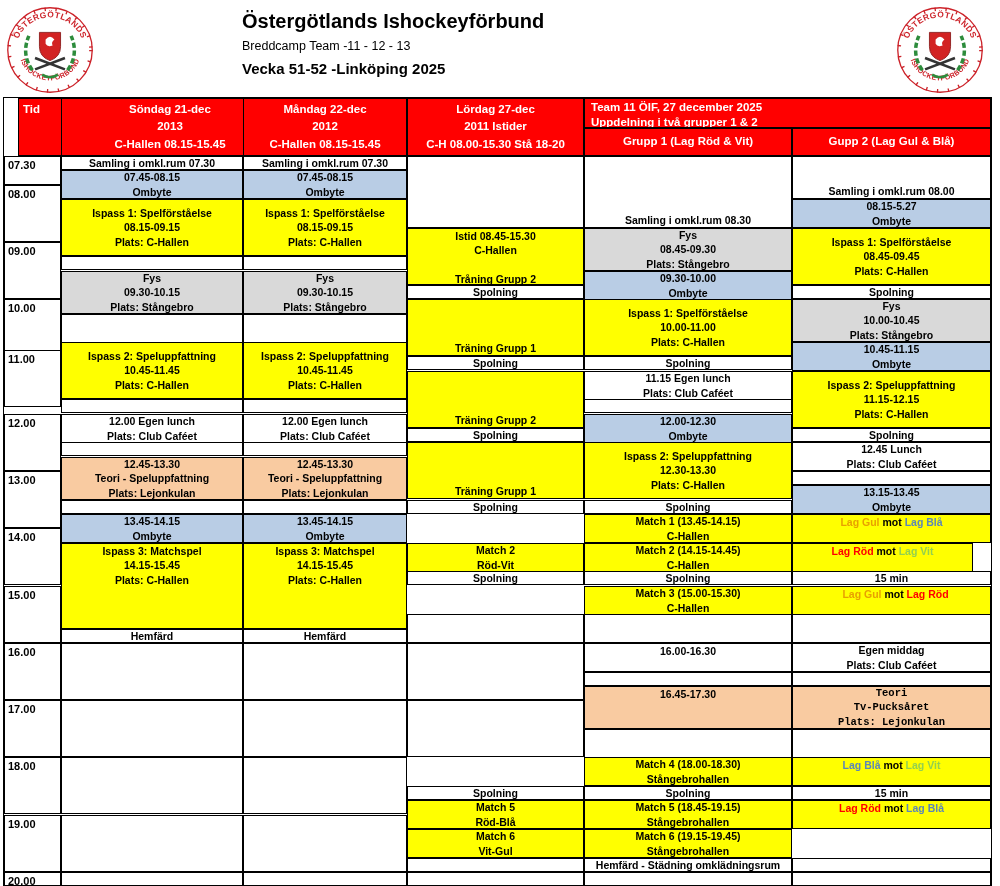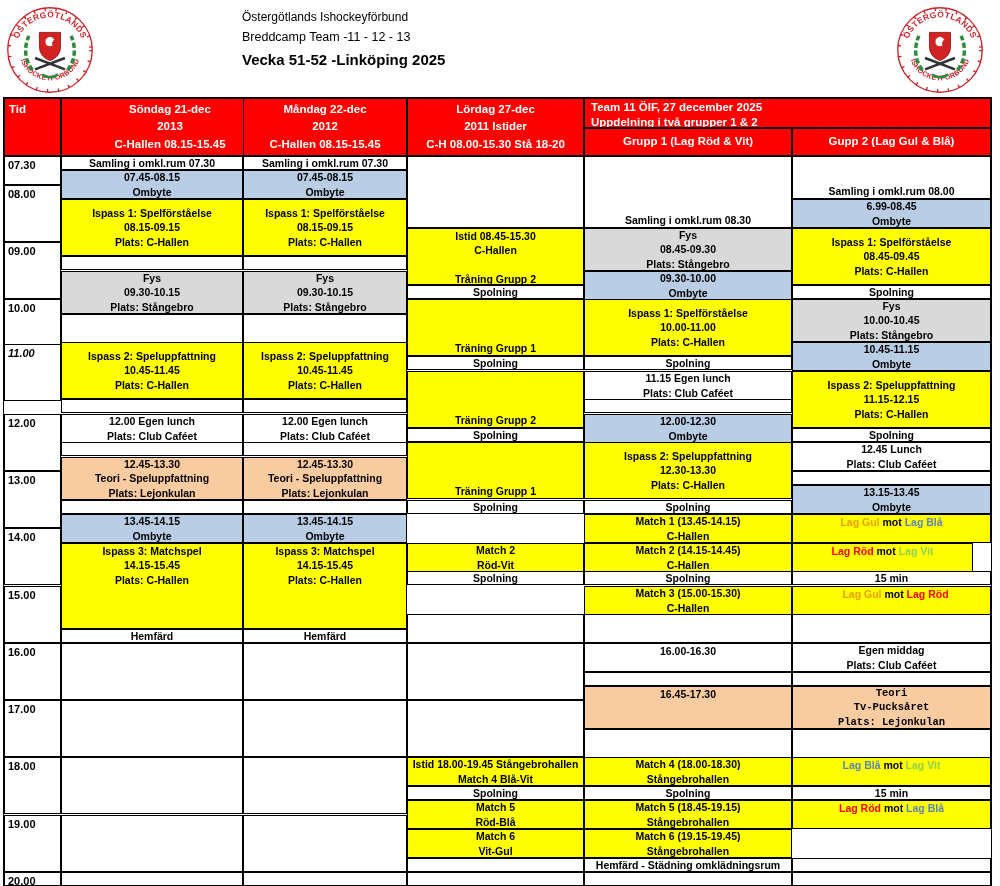--- a/index.html
+++ b/index.html
@@ -1,31 +1,31 @@
 <!DOCTYPE html>
 <html><head>
 <meta charset="utf-8">
 <style>
   html,body{margin:0;padding:0;background:#fff;font-family:"Liberation Sans",sans-serif;}
   #page{position:relative;width:1000px;height:886px;background:#fff;overflow:hidden;}
   .titles{position:absolute;left:242px;top:10px;color:#000;}
-  .t1{font-size:12px;font-weight:normal;}
+  .t1{font-size:20px;font-weight:bold;}
   .t2{font-size:12.5px;margin-top:6px;}
   .t3{font-size:15px;font-weight:bold;margin-top:7px;}
   .logo{position:absolute;top:6px;width:88px;height:88px;}
   #logo-left{left:6px;} #logo-right{left:896px;}
   #schedule{position:absolute;left:3px;top:97px;width:987px;height:789px;border:1px solid #000;box-sizing:content-box;}
   .cell{position:absolute;box-sizing:border-box;border:1px solid #000;display:flex;flex-direction:column;
         justify-content:center;align-items:center;text-align:center;font-weight:bold;font-size:10.5px;color:#000;overflow:hidden;}
   .line{line-height:14.32px;min-height:14.32px;white-space:nowrap;}
   .hdr{color:#fff;font-size:11.5px;}
   .hdr .line{line-height:17.5px;min-height:17.5px;}
   .team-hdr{justify-content:flex-start;align-items:flex-start;text-align:left;padding:1px 0 0 6px;}
   .team-hdr .line{line-height:14.5px;min-height:14.5px;}
-  .tid-hdr{justify-content:flex-start;align-items:flex-start;text-align:left;padding:2px 4px 0 4px;}
+  .tid-hdr{justify-content:flex-start;align-items:flex-start;text-align:left;padding:2px 4px 0 4px;margin-left:14px;}
   .tid-cell{justify-content:flex-start;align-items:flex-start;text-align:left;padding:1px 0 0 3px;font-size:11px;}
   .va-top{justify-content:flex-start;}
   .va-bottom{justify-content:flex-end;}
 </style>
 </head>
 <body>
 
 <div id="page">
 
   <svg id="logo-left" class="logo" viewBox="0 0 100 100">
@@ -110,21 +110,21 @@
       </div>
       <div class="cell tid-cell" style="left: 0px; width: 57px; top: 87px; height: 57px; background: rgb(255, 255, 255);">
         <div class="line">08.00</div>
       </div>
       <div class="cell tid-cell" style="left: 0px; width: 57px; top: 144px; height: 57px; background: rgb(255, 255, 255);">
         <div class="line">09.00</div>
       </div>
       <div class="cell tid-cell" style="left: 0px; width: 57px; top: 201px; height: 57px; background: rgb(255, 255, 255);">
         <div class="line">10.00</div>
       </div>
-      <div class="cell tid-cell" style="left: 0px; width: 57px; top: 246px; height: 57px; background: rgb(255, 255, 255); font-style: italic;">
+      <div class="cell tid-cell" style="left: 0px; width: 57px; top: 252px; height: 57px; background: rgb(255, 255, 255);">
         <div class="line">11.00</div>
       </div>
       <div class="cell tid-cell" style="left: 0px; width: 57px; top: 316px; height: 57px; background: rgb(255, 255, 255);">
         <div class="line">12.00</div>
       </div>
       <div class="cell tid-cell" style="left: 0px; width: 57px; top: 373px; height: 57px; background: rgb(255, 255, 255);">
         <div class="line">13.00</div>
       </div>
       <div class="cell tid-cell" style="left: 0px; width: 57px; top: 430px; height: 57px; background: rgb(255, 255, 255);">
         <div class="line">14.00</div>
@@ -284,24 +284,20 @@
       <div class="cell" style="left: 403px; width: 177px; top: 445px; height: 29px; background: rgb(255, 255, 0);">
         <div class="line">Match 2</div>
         <div class="line">Röd-Vit</div>
       </div>
       <div class="cell" style="left: 403px; width: 177px; top: 473px; height: 14px; background: rgb(255, 255, 255);">
         <div class="line">Spolning</div>
       </div>
       <div class="cell" style="left: 403px; width: 177px; top: 516px; height: 29px; background: rgb(255, 255, 255);"></div>
       <div class="cell" style="left: 403px; width: 177px; top: 545px; height: 57px; background: rgb(255, 255, 255);"></div>
       <div class="cell" style="left: 403px; width: 177px; top: 602px; height: 57px; background: rgb(255, 255, 255);"></div>
-      <div class="cell" style="left: 403px; width: 177px; top: 659px; height: 29px; background: rgb(255, 255, 0);">
-        <div class="line">Istid 18.00-19.45 Stångebrohallen</div>
-        <div class="line">Match 4 Blå-Vit</div>
-      </div>
       <div class="cell" style="left: 403px; width: 177px; top: 688px; height: 14px; background: rgb(255, 255, 255);">
         <div class="line">Spolning</div>
       </div>
       <div class="cell" style="left: 403px; width: 177px; top: 702px; height: 29px; background: rgb(255, 255, 0);">
         <div class="line">Match 5</div>
         <div class="line">Röd-Blå</div>
       </div>
       <div class="cell" style="left: 403px; width: 177px; top: 731px; height: 29px; background: rgb(255, 255, 0);">
         <div class="line">Match 6</div>
         <div class="line">Vit-Gul</div>
@@ -385,21 +381,21 @@
         <div class="line">Stångebrohallen</div>
       </div>
       <div class="cell" style="left: 580px; width: 208px; top: 760px; height: 14px; background: rgb(255, 255, 255);">
         <div class="line">Hemfärd - Städning omklädningsrum</div>
       </div>
       <div class="cell" style="left: 580px; width: 208px; top: 774px; height: 14px; background: rgb(255, 255, 255);"></div>
       <div class="cell va-bottom" style="left: 788px; width: 199px; top: 58px; height: 43px; background: rgb(255, 255, 255);">
         <div class="line">Samling i omkl.rum 08.00</div>
       </div>
       <div class="cell" style="left: 788px; width: 199px; top: 101px; height: 29px; background: rgb(185, 205, 229);">
-        <div class="line">6.99-08.45</div>
+        <div class="line">08.15-5.27</div>
         <div class="line">Ombyte</div>
       </div>
       <div class="cell" style="left: 788px; width: 199px; top: 130px; height: 57px; background: rgb(255, 255, 0);">
         <div class="line">Ispass 1: Spelförståelse</div>
         <div class="line">08.45-09.45</div>
         <div class="line">Plats: C-Hallen</div>
       </div>
       <div class="cell" style="left: 788px; width: 199px; top: 187px; height: 14px; background: rgb(255, 255, 255);">
         <div class="line">Spolning</div>
       </div>

